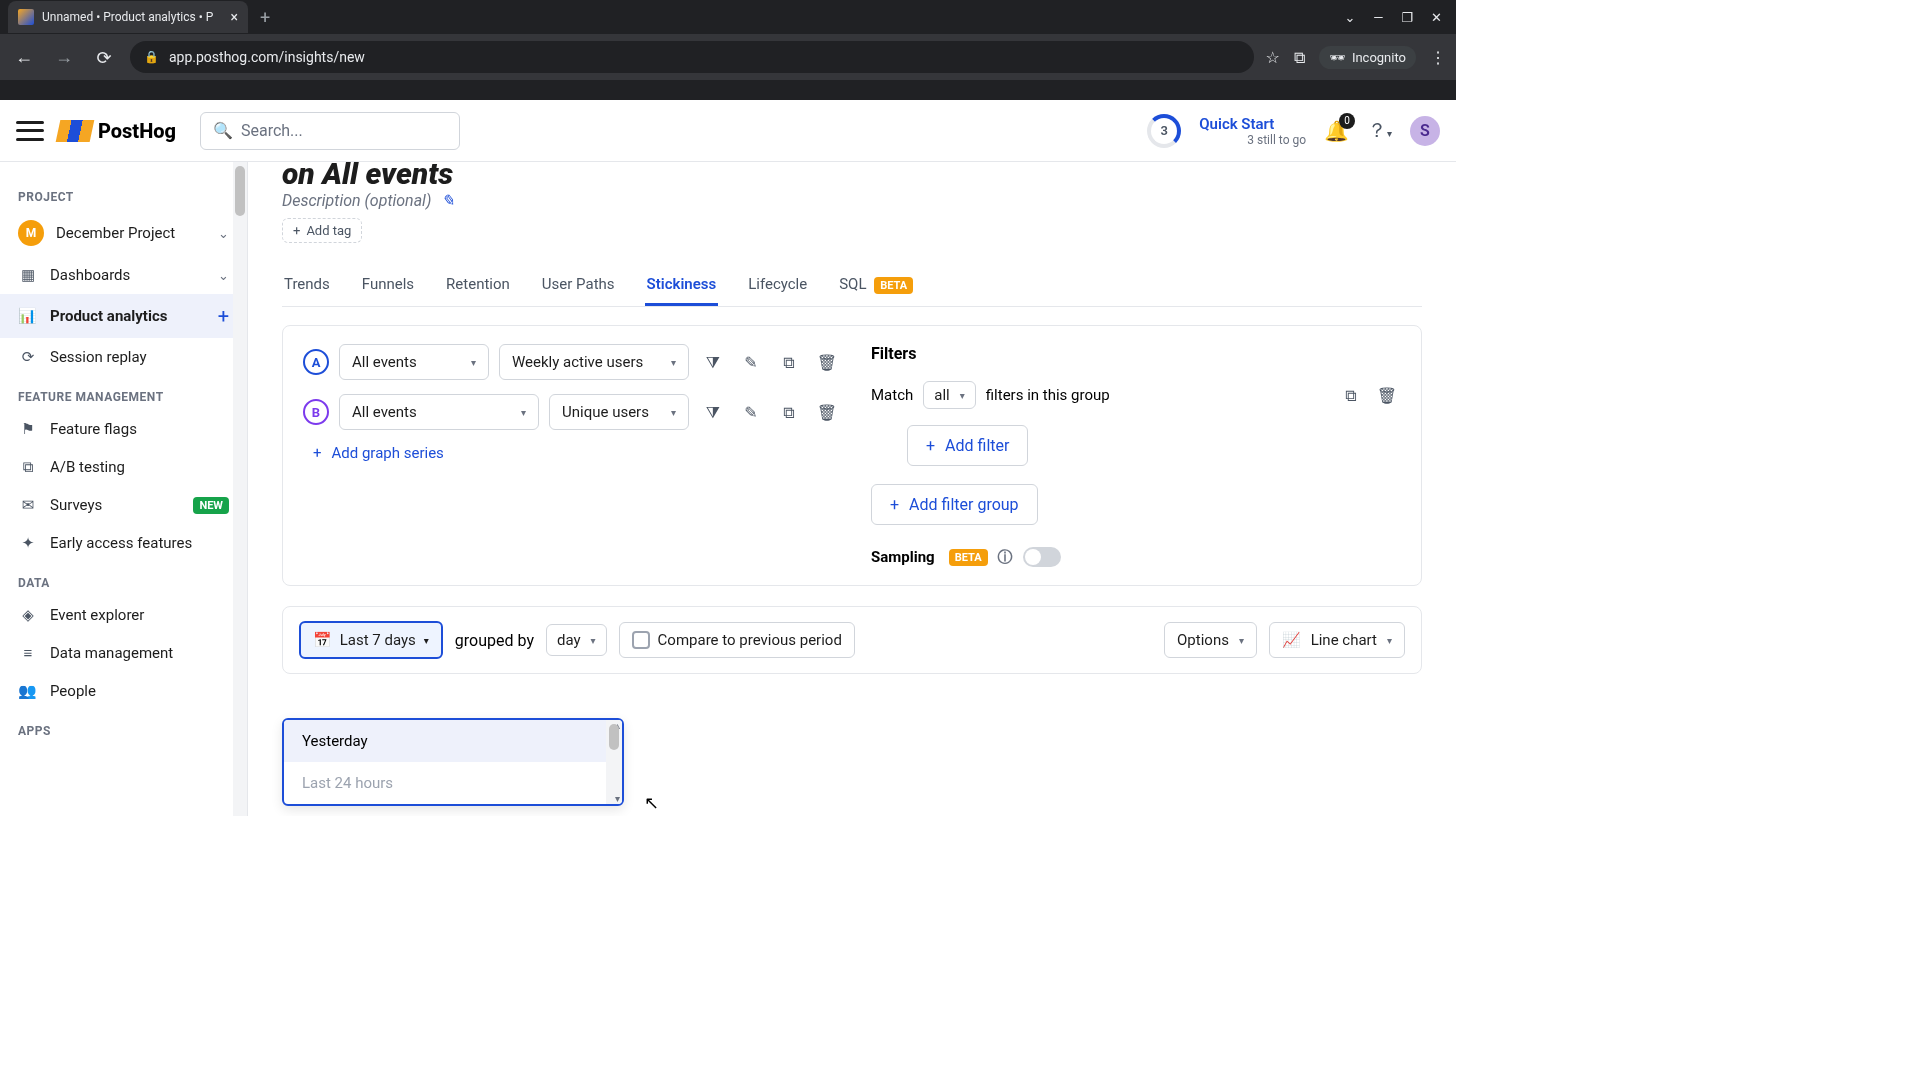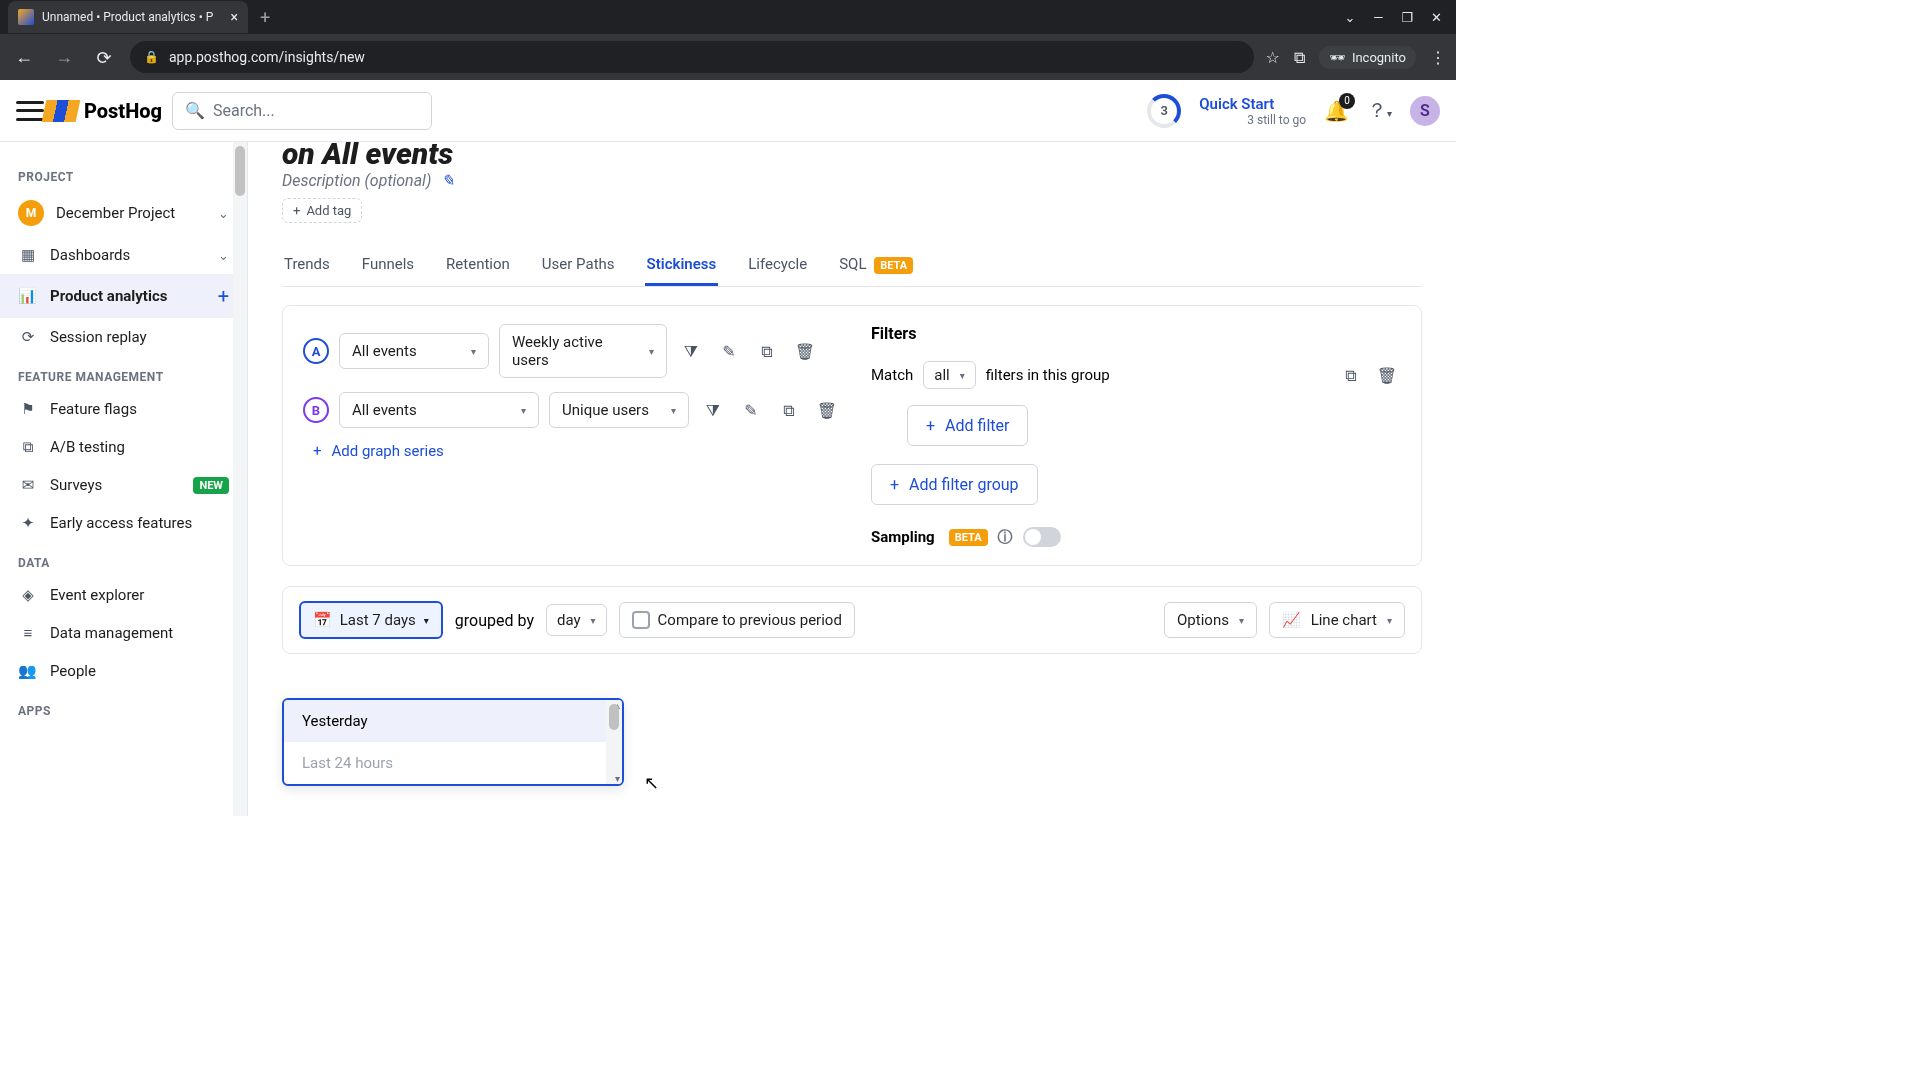--- a/index.html
+++ b/index.html
@@ -1,36 +1,36 @@
 <!DOCTYPE html>
 <html><head>
 <meta charset="utf-8">
 <style>
 * { box-sizing: border-box; margin: 0; padding: 0; font-family: -apple-system, BlinkMacSystemFont, "Segoe UI", Roboto, sans-serif; }
 body { width: 1456px; height: 816px; overflow: hidden; background: #fff; }
 
 
-.browser-chrome { background: #202124; height: 80px; }
+.browser-chrome { background: #202124; height: 100px; }
 .tab-bar { display: flex; align-items: center; height: 34px; padding-left: 8px; }
 .tab { display: flex; align-items: center; background: #35363a; height: 32px; padding: 0 10px; border-radius: 8px 8px 0 0; color: #e8eaed; font-size: 12px; gap: 8px; width: 240px; }
 .tab .favicon { width: 16px; height: 16px; background: linear-gradient(135deg,#f5a623,#1d4ed8); border-radius: 2px; }
 .tab .close { margin-left: auto; font-size: 14px; cursor: pointer; }
 .new-tab { color: #9aa0a6; padding: 0 12px; font-size: 18px; cursor: pointer; }
 .window-controls { margin-left: auto; display: flex; gap: 18px; padding-right: 14px; color: #e8eaed; font-size: 13px; }
 .window-controls span { cursor: pointer; }
 .addr-bar { display: flex; align-items: center; background: #35363a; height: 46px; padding: 0 10px; gap: 12px; }
 .nav-btn { color: #9aa0a6; width: 28px; text-align: center; font-size: 18px; cursor: pointer; }
 .nav-btn.active { color: #e8eaed; }
 .url-box { flex: 1; background: #202124; border-radius: 20px; height: 32px; display: flex; align-items: center; padding: 0 14px; color: #e8eaed; font-size: 14px; gap: 10px; }
 .url-box .lock { font-size: 12px; }
 .addr-icons { display: flex; align-items: center; gap: 14px; color: #e8eaed; }
 .incognito-pill { display: flex; align-items: center; gap: 6px; background: #3c4043; padding: 4px 10px; border-radius: 16px; font-size: 13px; }
 
 
-.app-header { height: 62px; border-bottom: 1px solid #e5e7eb; display: flex; align-items: center; padding: 8px 16px; gap: 0; }
+.app-header { height: 62px; border-bottom: 1px solid #e5e7eb; display: flex; align-items: center; padding: 8px 16px; gap: 14px; }
 .hamburger { width: 28px; height: 20px; display: flex; flex-direction: column; justify-content: space-between; cursor: pointer; }
 .hamburger div { height: 3px; background: #1d1d1d; border-radius: 2px; }
 .logo { display: flex; align-items: center; gap: 6px; font-weight: 800; font-size: 20px; }
 .logo-mark { width: 34px; height: 22px; background: linear-gradient(90deg,#f5a623 0 33%,#1d4ed8 33% 66%,#f5a623 66%); transform: skewX(-12deg); }
 .search-box { width: 260px; height: 38px; border: 1px solid #d1d5db; border-radius: 6px; display: flex; align-items: center; padding: 0 12px; color: #6b7280; gap: 8px; margin-left: 10px; }
 .header-right { margin-left: auto; display: flex; align-items: center; gap: 18px; }
 .qs-ring { width: 34px; height: 34px; border-radius: 50%; border: 4px solid #e5e7eb; border-top-color: #1d4ed8; border-right-color: #1d4ed8; display: flex; align-items: center; justify-content: center; font-size: 13px; font-weight: 600; color: #4b5563; }
 .quick-start { display: flex; flex-direction: column; }
 .quick-start .t { color: #1d4ed8; font-weight: 600; font-size: 15px; }
 .quick-start .s { color: #6b7280; font-size: 12px; margin-left: 48px; }
@@ -261,21 +261,21 @@
     </div>
 
     <div class="config-box">
       <div class="series-col">
         <div class="series-row">
           <div class="series-letter a">A</div>
           <div class="dd" style="width:150px">
             <span>All events</span>
               <span class="chev">▾</span>
           </div>
-          <div class="dd" style="width:168px">
+          <div class="dd" style="width:190px">
             <span>Weekly active users</span>
               <span class="chev">▾</span>
           </div>
           <div class="icon-btn">⧩</div>
           <div class="icon-btn">✎</div>
           <div class="icon-btn">⧉</div>
           <div class="icon-btn">🗑</div>
         </div>
         <div class="series-row">
           <div class="series-letter b">B</div>

